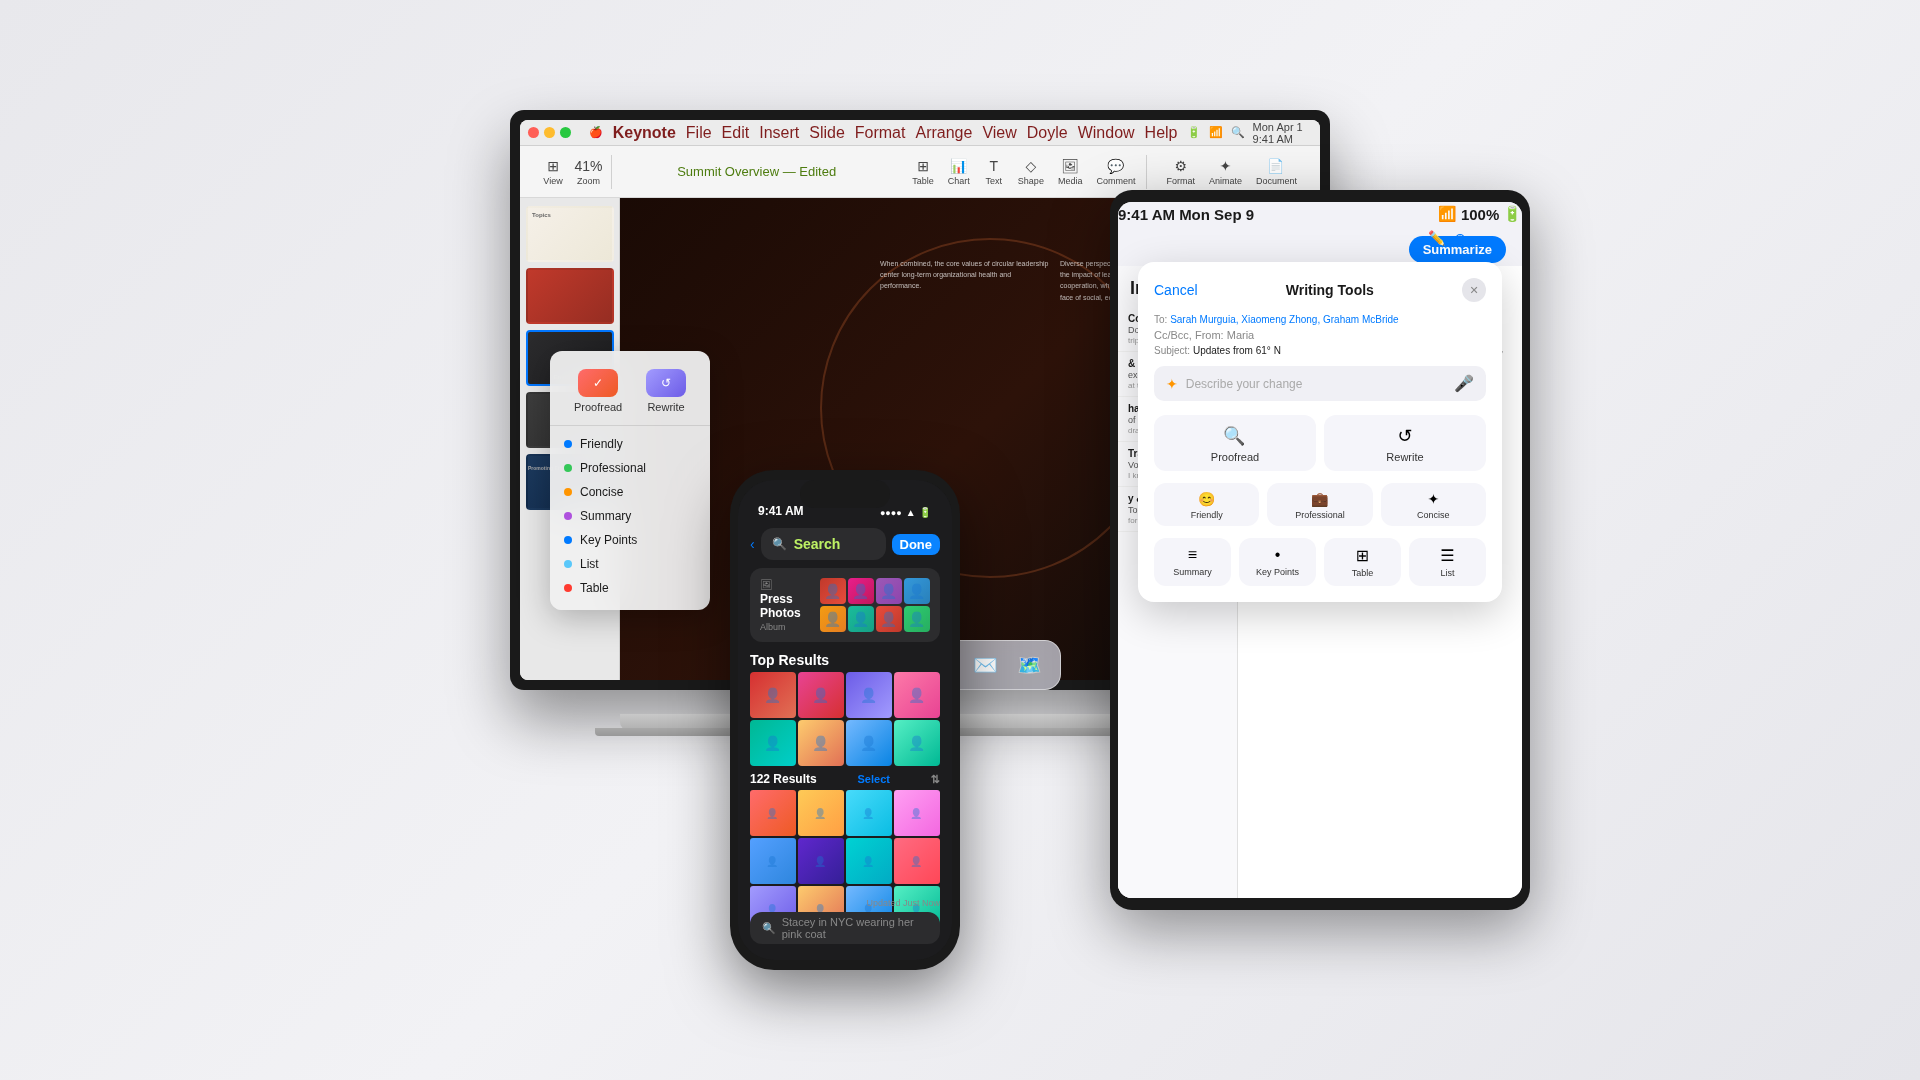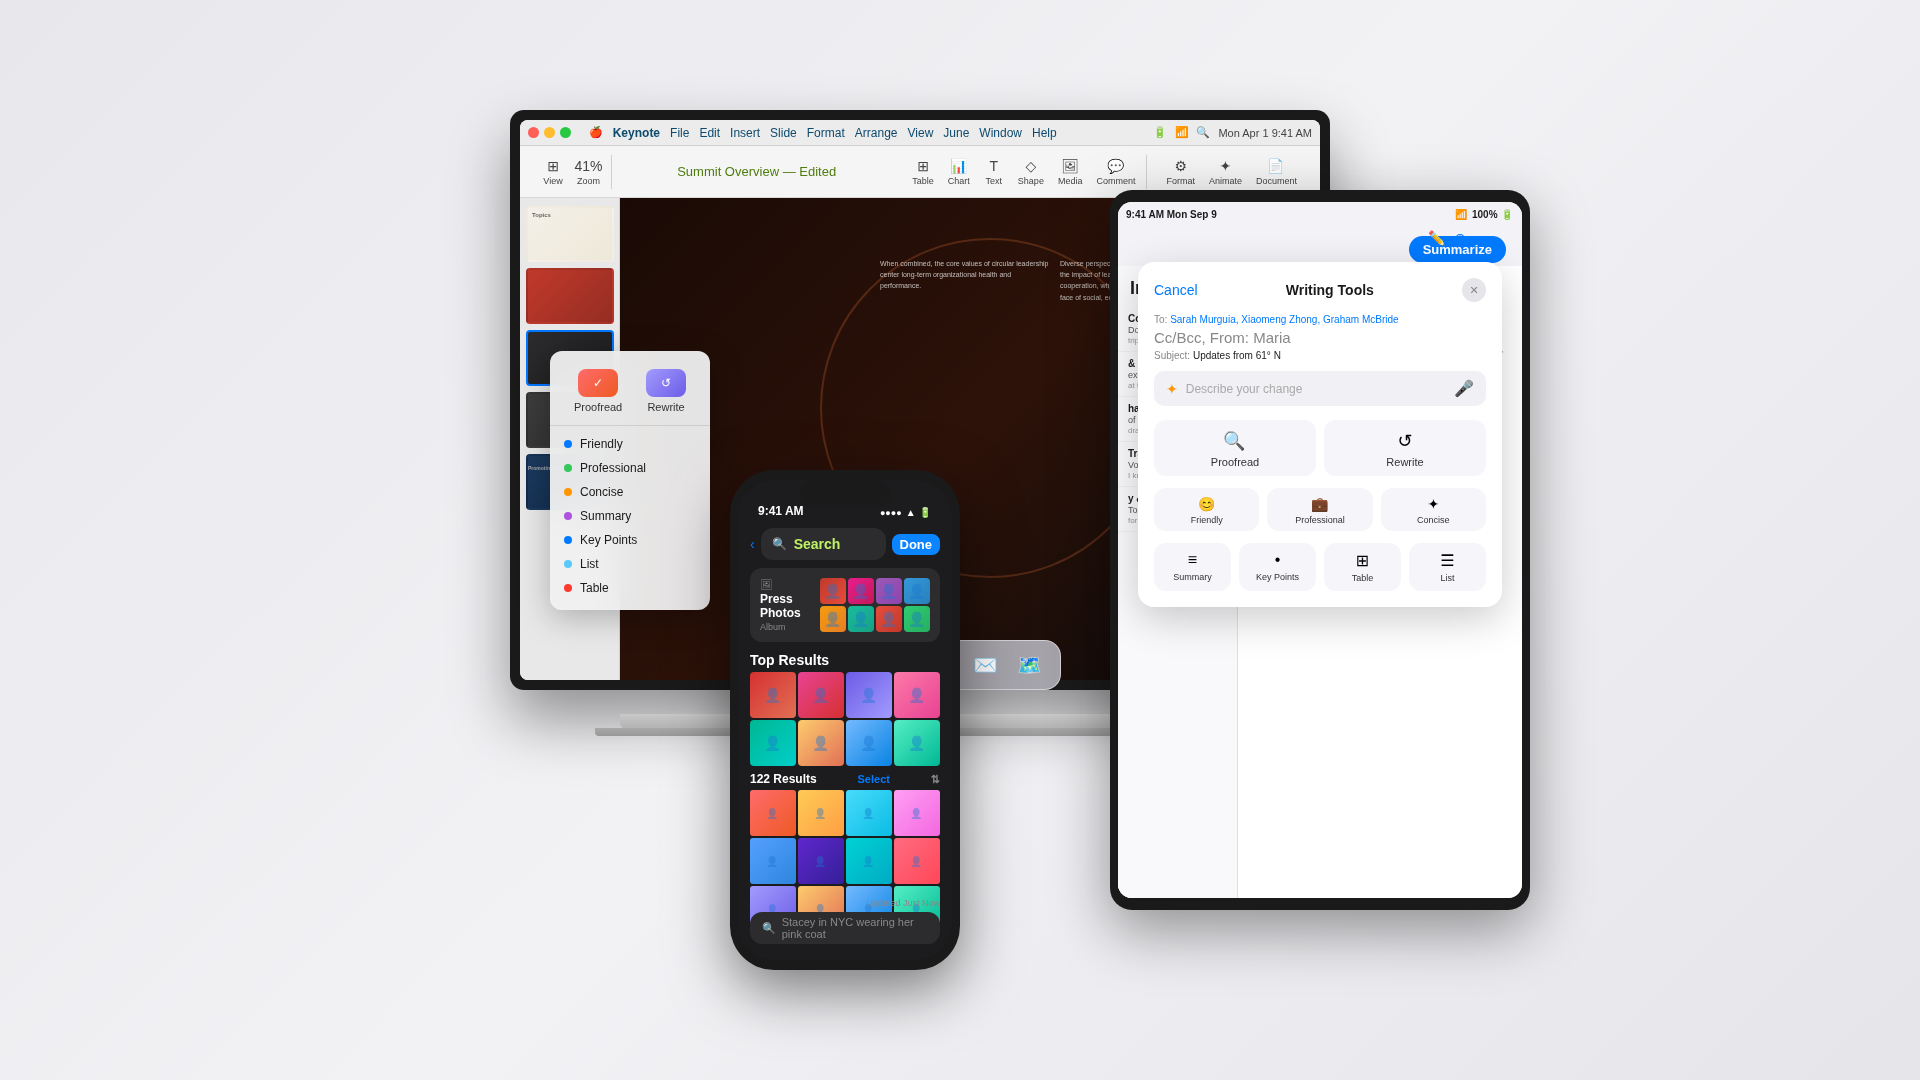--- a/index.html
+++ b/index.html
@@ -97,21 +97,21 @@
       display: flex;
       gap: 5px;
       margin-right: 8px;
     }
 
     .tl { width: 11px; height: 11px; border-radius: 50%; }
     .tl-red { background: #ff5f57; }
     .tl-yellow { background: #febc2e; }
     .tl-green { background: #28c840; }
 
-    .menu-item { font-size: 12px; color: #0c4a6e; }
+    .menu-item { font-size: 16px; color: #7f1d1d; }
     .menu-item.bold { font-weight: 600; }
 
     .menu-right {
       margin-left: auto;
       display: flex;
       align-items: center;
       gap: 8px;
       font-size: 11px;
       color: #444;
     }
@@ -379,22 +379,22 @@
       position: relative;
     }
 
     
     .ipad-statusbar {
       height: 24px;
       background: #f2f2f7;
       display: flex;
       align-items: center;
       justify-content: space-between;
-      padding: 0 8px;
-      font-size: 10px;
+      padding: 0 0;
+      font-size: 15px;
       color: #1a1a1a;
       font-weight: 600;
     }
 
     
     .writing-tools-panel {
       position: absolute;
       top: 60px;
       left: 20px;
       right: 20px;
@@ -435,21 +435,21 @@
       font-size: 11px;
       color: #888;
     }
 
     .wt-to {
       font-size: 10px;
       color: #888;
       margin-bottom: 4px;
     }
 
-    .wt-cc { font-size: 15px; color: #888; margin-bottom: 4px; }
+    .wt-cc { font-size: 11px; color: #888; margin-bottom: 4px; }
     .wt-subject-row { font-size: 10px; color: #888; margin-bottom: 10px; }
     .wt-subject-val { color: #1a1a1a; font-weight: 500; }
 
     .wt-input-row {
       display: flex;
       align-items: center;
       background: #f0f0f5;
       border-radius: 10px;
       padding: 8px 12px;
       margin-bottom: 14px;
@@ -793,21 +793,21 @@
           </div>
           <span>🍎</span>
           <span class="menu-item bold">Keynote</span>
           <span class="menu-item">File</span>
           <span class="menu-item">Edit</span>
           <span class="menu-item">Insert</span>
           <span class="menu-item">Slide</span>
           <span class="menu-item">Format</span>
           <span class="menu-item">Arrange</span>
           <span class="menu-item">View</span>
-          <span class="menu-item">June</span>
+          <span class="menu-item">Doyle</span>
           <span class="menu-item">Window</span>
           <span class="menu-item">Help</span>
           <div class="menu-right">
             <span>🔋</span>
             <span>📶</span>
             <span>🔍</span>
             <span>Mon Apr 1  9:41 AM</span>
           </div>
         </div>
 

